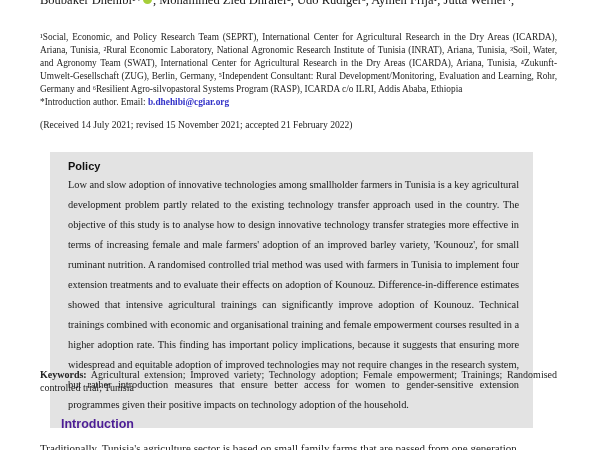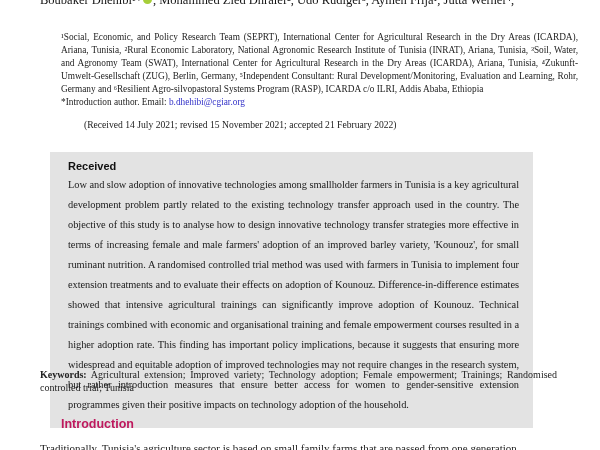--- a/index.html
+++ b/index.html
@@ -8,56 +8,56 @@
     background:#ffffff;color:#1c1c1c;
     font-family:"Liberation Serif", serif;
   }
   .abs{position:absolute;}
   
   #authors{top:-8px;left:40px;width:522px;font-size:12.5px;line-height:17px;color:#141414;}
   .orcid{display:inline-block;width:9px;height:9px;border-radius:50%;vertical-align:baseline;
          position:relative;top:0px;margin:0 1px;}
   
   #affiliations{top:31px;left:40px;width:517px;font-size:9.3px;line-height:12.9px;
-                text-align:justify;color:#222;margin-left:21px;}
+                text-align:justify;color:#222;}
   #corresponding{margin-top:0px;text-align:left;}
-  #corresponding a{text-decoration:none;}
+  #corresponding a{text-decoration:none;font-weight:bold;}
   
-  #received{top:119px;left:40px;width:517px;font-size:9.6px;color:#222;margin-left:44px;}
+  #received{top:119px;left:40px;width:517px;font-size:9.6px;color:#222;}
   
   #summary-box{top:152px;left:50px;width:483px;box-sizing:border-box;
                padding:8px 14px 13px 18px;}
   #summary-heading{font-family:"Liberation Sans", sans-serif;font-weight:bold;
                    font-size:11px;margin:0 0 3px 0;color:#111;}
   #summary-text{font-size:10.4px;line-height:20px;text-align:justify;
                 letter-spacing:-0.05px;color:#1a1a1a;}
   
   #keywords{top:368px;left:40px;width:517px;font-size:10px;line-height:13px;
             text-align:justify;color:#222;}
   #keywords b{font-weight:bold;}
   
   #intro-heading{top:417px;left:40px;font-family:"Liberation Sans", sans-serif;
-                 font-weight:bold;font-size:12.5px;color:#be185d;padding-left:21px;}
+                 font-weight:bold;font-size:12.5px;color:#4c1d95;padding-left:21px;}
   #intro-line{top:441px;left:40px;width:520px;font-size:11px;line-height:15px;color:#1a1a1a;}
 </style>
 </head>
 <body>
 
 <div class="abs" id="authors">
   <div><span>Boubaker Dhehibi¹*</span><span class="orcid" style="background: rgb(166, 206, 57);"></span><span>, Mohammed Zied Dhraief², Udo Rudiger³, Aymen Frija¹, Jutta Werner⁴,</span></div>
 </div>
 
 <div class="abs" id="affiliations">
   <div>¹Social, Economic, and Policy Research Team (SEPRT), International Center for Agricultural Research in the Dry Areas (ICARDA), Ariana, Tunisia, ²Rural Economic Laboratory, National Agronomic Research Institute of Tunisia (INRAT), Ariana, Tunisia, ³Soil, Water, and Agronomy Team (SWAT), International Center for Agricultural Research in the Dry Areas (ICARDA), Ariana, Tunisia, ⁴Zukunft-Umwelt-Gesellschaft (ZUG), Berlin, Germany, ⁵Independent Consultant: Rural Development/Monitoring, Evaluation and Learning, Rohr, Germany and ⁶Resilient Agro-silvopastoral Systems Program (RASP), ICARDA c/o ILRI, Addis Ababa, Ethiopia</div>
   <div id="corresponding"><span>*Introduction author. Email: </span><a href="#" style="color: rgb(50, 49, 200);">b.dhehibi@cgiar.org</a></div>
 </div>
 
 <div class="abs" id="received">(Received 14 July 2021; revised 15 November 2021; accepted 21 February 2022)</div>
 
 <div class="abs" id="summary-box" style="background: rgb(227, 227, 227);">
-  <div id="summary-heading">Received</div>
+  <div id="summary-heading">Policy</div>
   <div id="summary-text">Low and slow adoption of innovative technologies among smallholder farmers in Tunisia is a key agricultural development problem partly related to the existing technology transfer approach used in the country. The objective of this study is to analyse how to design innovative technology transfer strategies more effective in terms of increasing female and male farmers' adoption of an improved barley variety, 'Kounouz', for small ruminant nutrition. A randomised controlled trial method was used with farmers in Tunisia to implement four extension treatments and to evaluate their effects on adoption of Kounouz. Difference-in-difference estimates showed that intensive agricultural trainings can significantly improve adoption of Kounouz. Technical trainings combined with economic and organisational training and female empowerment courses resulted in a higher adoption rate. This finding has important policy implications, because it suggests that ensuring more widespread and equitable adoption of improved technologies may not require changes in the research system, but rather introduction measures that ensure better access for women to gender-sensitive extension programmes given their positive impacts on technology adoption of the household.</div>
 </div>
 
 <div class="abs" id="keywords"><b>Keywords:</b><span> Agricultural extension; Improved variety; Technology adoption; Female empowerment; Trainings; Randomised controlled trial; Tunisia</span></div>
 
 <div class="abs" id="intro-heading">Introduction</div>
 <div class="abs" id="intro-line">Traditionally, Tunisia's agriculture sector is based on small family farms that are passed from one generation</div>
 
 </body></html>

